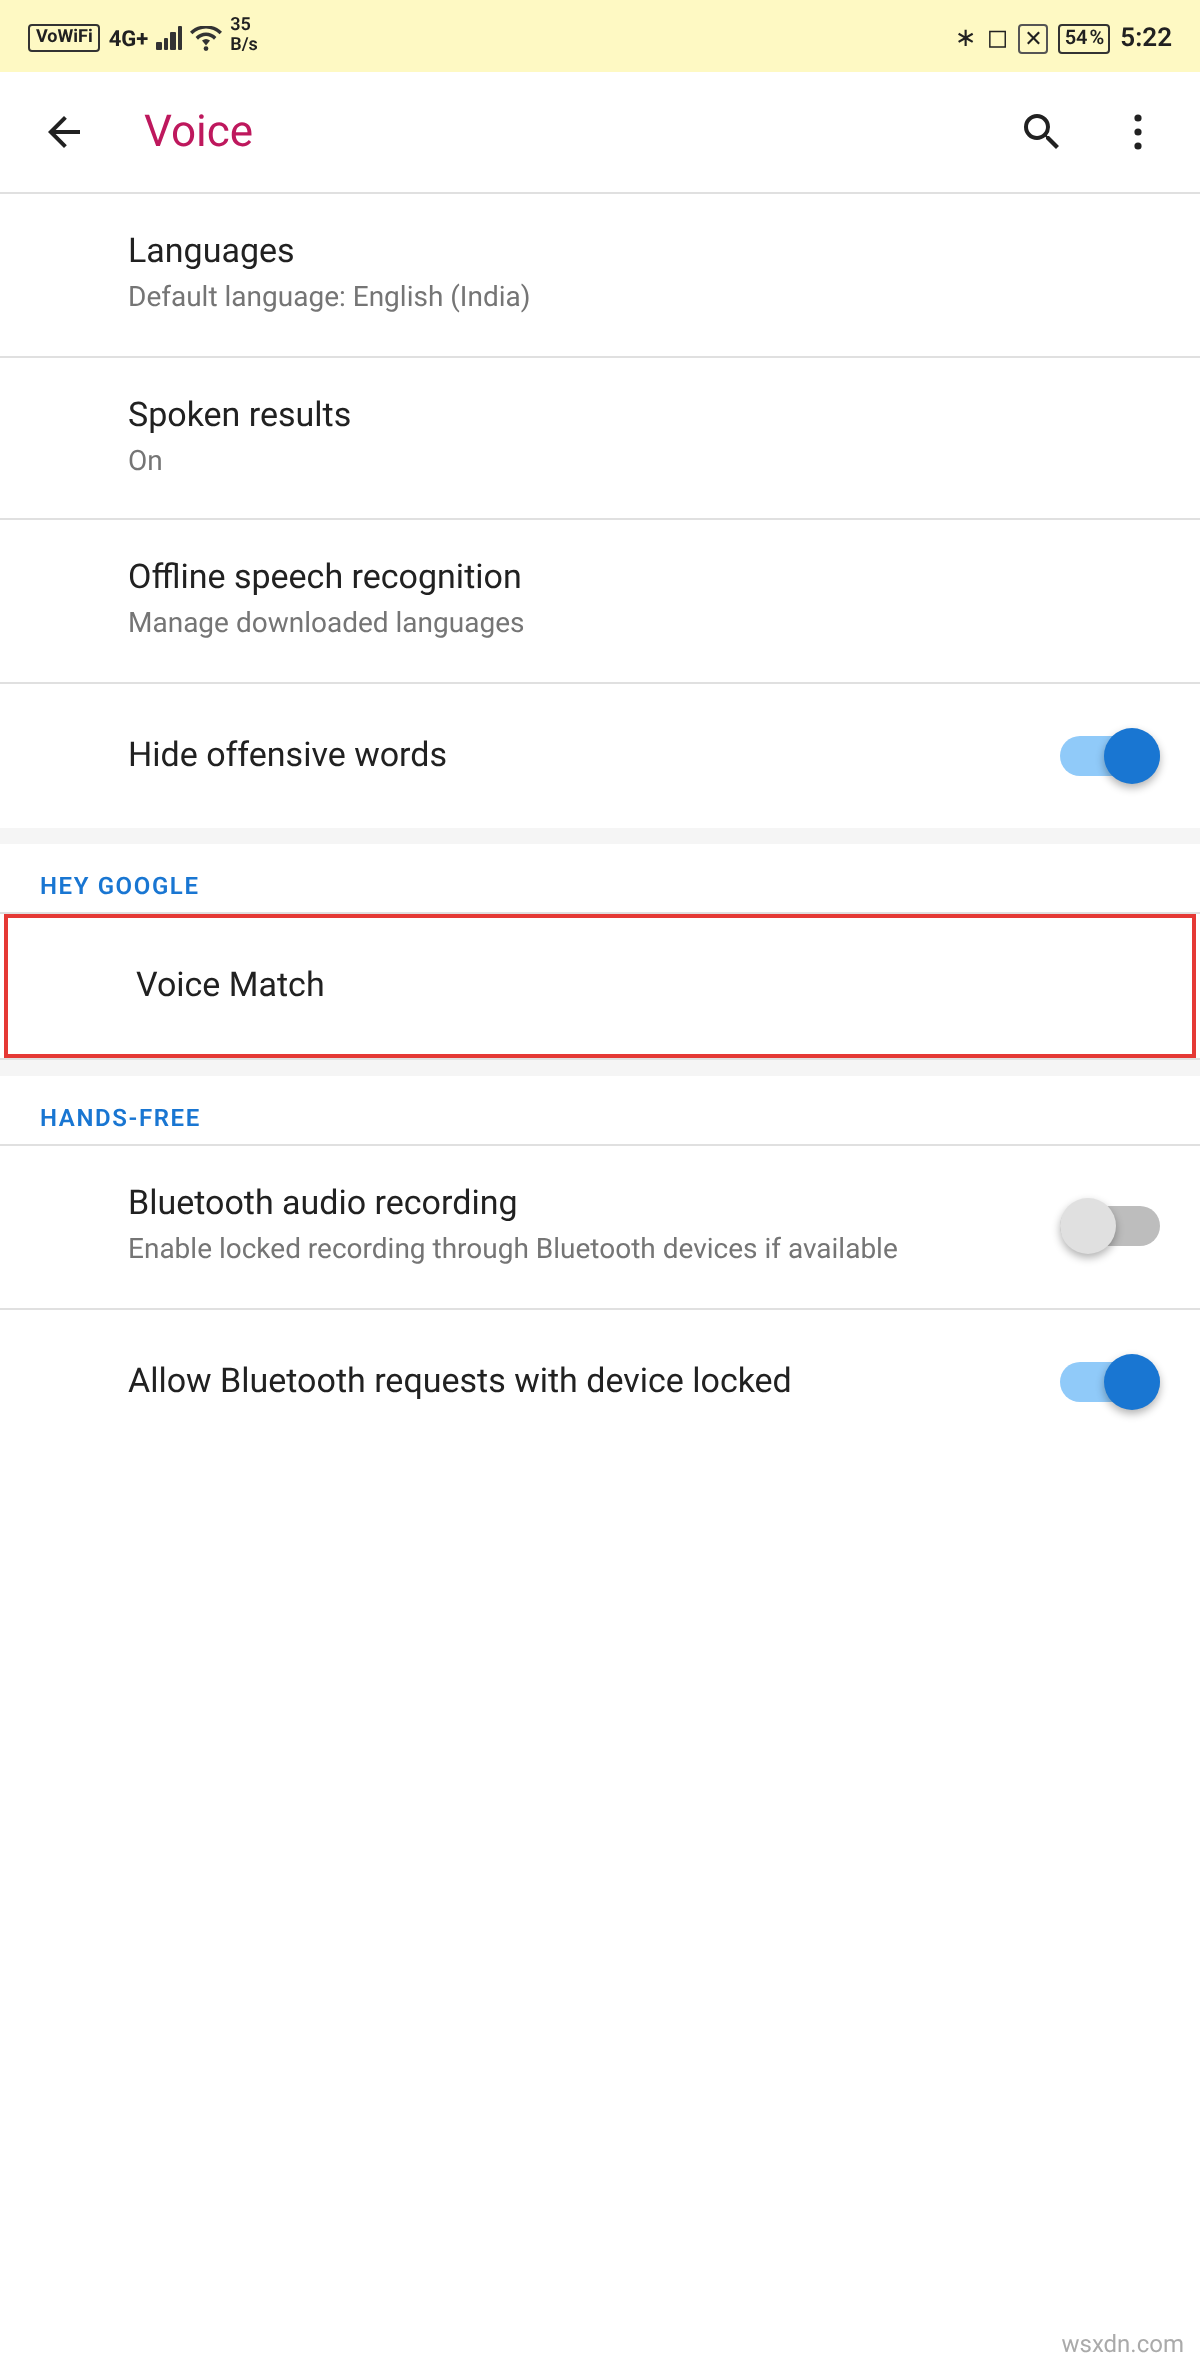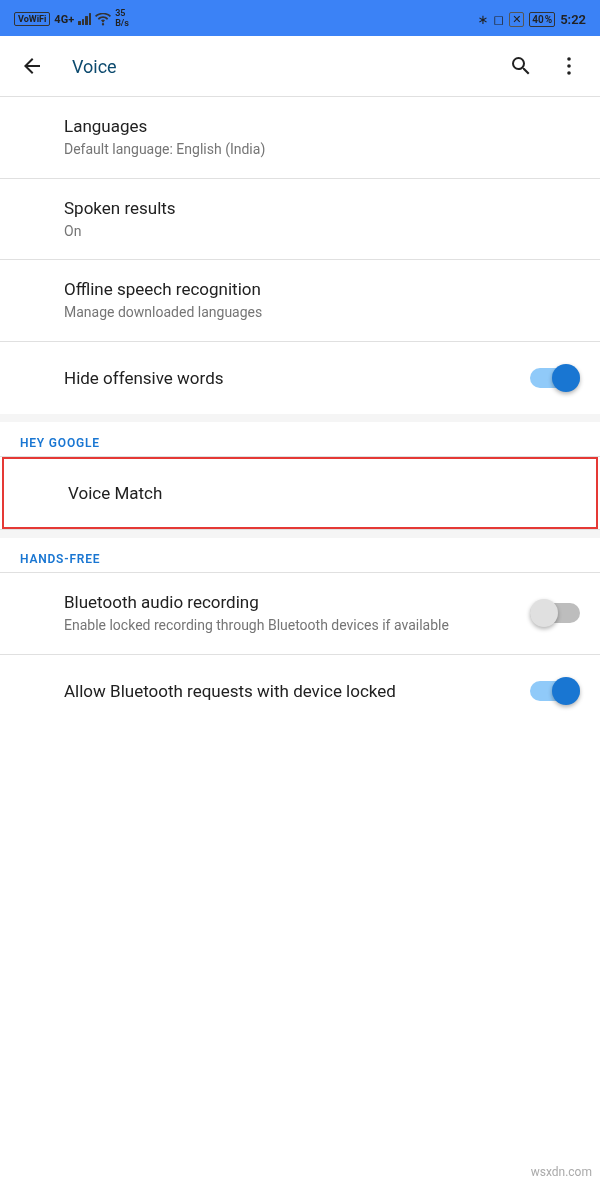--- a/index.html
+++ b/index.html
@@ -11,21 +11,21 @@
       color: #212121;
       overflow-x: hidden;
     }
 
     
     .status-bar {
       display: flex;
       justify-content: space-between;
       align-items: center;
       padding: 6px 14px 4px 14px;
-      background: #3b82f6;
+      background: #fef9c3;
       height: 36px;
     }
     .status-left {
       display: flex;
       align-items: center;
       gap: 4px;
       font-size: 11px;
       font-weight: 600;
     }
     .status-right {
@@ -86,23 +86,23 @@
       width: 40px;
       height: 40px;
       display: flex;
       align-items: center;
       justify-content: center;
       cursor: pointer;
       flex-shrink: 0;
     }
     .app-bar-title {
       flex: 1;
-      font-size: 18px;
+      font-size: 22px;
       font-weight: 400;
-      color: #0c4a6e;
+      color: #be185d;
       padding-left: 20px;
     }
     .app-bar-icons {
       display: flex;
       align-items: center;
       gap: 10px;
     }
     .icon-btn {
       width: 38px;
       height: 38px;
@@ -226,21 +226,21 @@
       <path d="M5 8.5C6.5 7 8.1 6.2 10 6.2s3.5.8 5 2.3l1.5-1.7C14.7 5 12.5 4 10 4S5.3 5 3.5 6.8L5 8.5z" fill="#333"></path>
       <path d="M1.5 5C3.8 2.8 6.8 1.5 10 1.5s6.2 1.3 8.5 3.5L20 3.4C17.3.8 13.8-.5 10-.5S2.7.8 0 3.4L1.5 5z" fill="#333"></path>
     </svg>
     <div class="speed-text">35<br>B/s</div>
   </div>
   <div class="status-right">
     <span style="font-size:13px;">∗</span>
     <span style="font-size:13px;">◻</span>
     <span style="font-size:11px; border: 1px solid #555; padding: 0 2px; border-radius:2px;">✕</span>
     <div class="battery-icon">
-      <span>40</span>
+      <span>54</span>
         <span>%</span>
     </div>
     <span class="time-text">5:22</span>
   </div>
 </div>
 
 <div class="app-bar">
   <div class="back-btn">
     <svg width="24" height="24" viewBox="0 0 24 24" fill="none">
       <path d="M20 11H7.83l5.59-5.59L12 4l-8 8 8 8 1.41-1.41L7.83 13H20v-2z" fill="#212121"></path>

